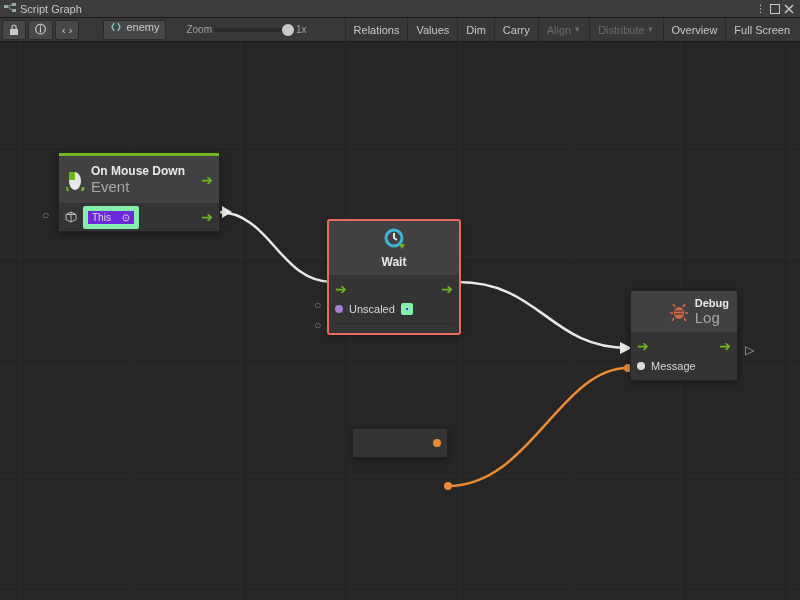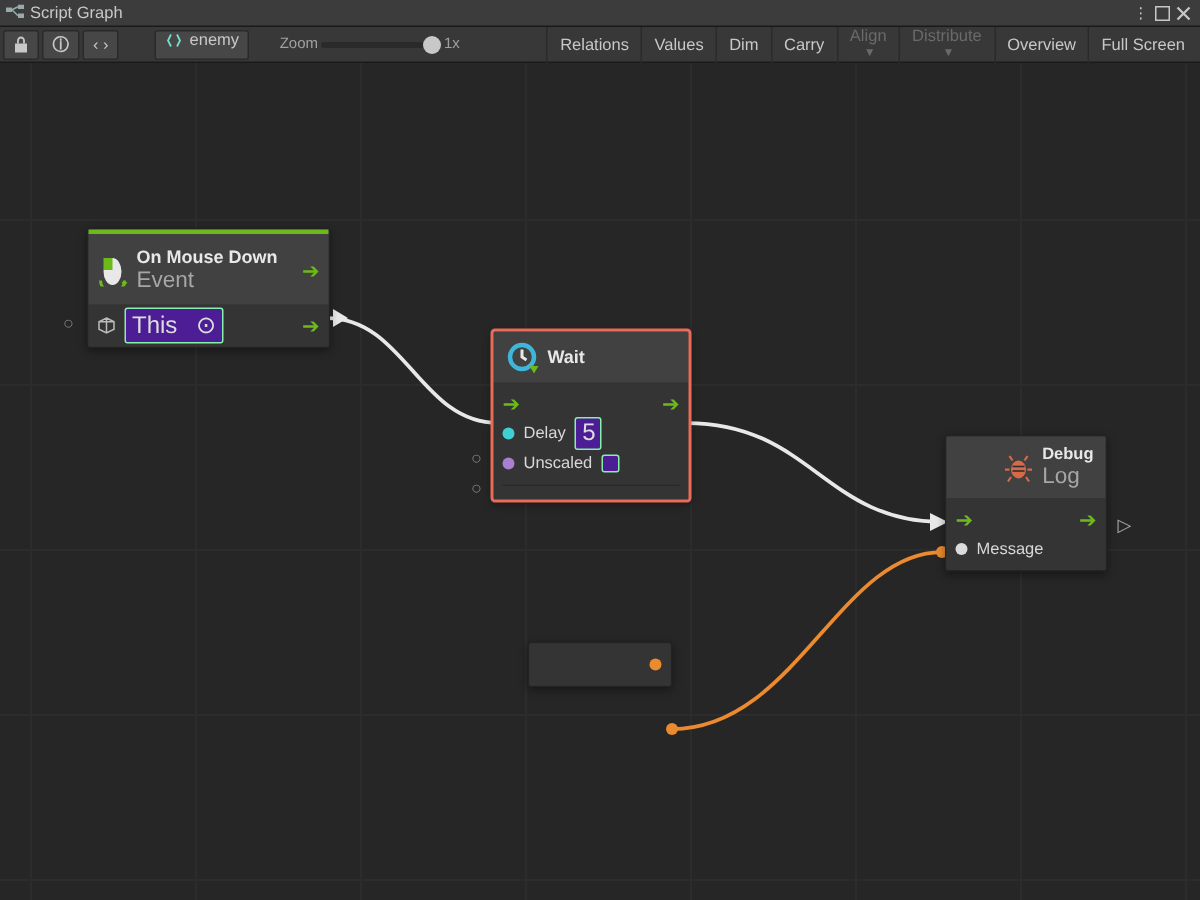--- a/index.html
+++ b/index.html
@@ -34,21 +34,21 @@
     display:flex; align-items:center;
     gap:2px; padding:0 2px;
   }
   .toolbar .btn, .toolbar .group {
     height:20px; display:flex; align-items:center; padding:0 6px;
     background:#474747; border:1px solid #2a2a2a; border-radius:2px;
     color:#c8c8c8;
   }
   .toolbar .seg { height:20px; display:flex; align-items:flex-start; gap:4px; }
   .toolbar .label { color:#a0a0a0; font-size:10px; }
-  .toolbar .disabled { color:#6a6a6a;flex-direction:column; }
+  .toolbar .disabled { color:#6a6a6a; }
   .toolbar .slider { width:80px; height:4px; background:#2a2a2a; border-radius:2px; position:relative; }
   .toolbar .slider .knob { position:absolute; right:0; top:-4px; width:12px; height:12px; background:#c8c8c8; border-radius:50%; }
   .toolbar .tab { background:transparent; border:none; padding:0 8px; }
   .toolbar .right { margin-left:auto; display:flex; align-items:center; gap:0; }
   .toolbar .right .tab { border-left:1px solid #2a2a2a; height:24px; display:flex; align-items:center; }
 
   
   .canvas {
     position:absolute; top:42px; left:0; right:0; bottom:0;
     background:#262626;
@@ -66,21 +66,21 @@
     border-radius:2px; box-shadow:0 2px 6px rgba(0,0,0,.4);
     color:#d8d8d8;
   }
   .node.selected { outline:2px solid #e96b5a; outline-offset:-1px; }
   .node .stripe { height:3px; background:#6db91c; }
   .node .head { display:flex; align-items:center; gap:6px; padding:8px 6px; background:#414141; }
   .node .head .title { font-weight:600; font-size:12px; color:#e8e8e8; }
   .node .head .sub { font-size:15px; color:#a6a6a6; }
   .node .body { padding:4px 6px; background:#343434; }
   .node .row { display:flex; align-items:center; gap:6px; height:20px; }
-  .node .inputbox { background:#4c1d95; border:1px solid #86efac; padding:1px 4px; font-size:16px; color:#ddd; border-radius:2px; }
+  .node .inputbox { background:#6d28d9; border:5px solid #86efac; padding:1px 4px; font-size:10px; color:#ddd; border-radius:2px; }
   .arrow-r { color:#6db91c; font-size:14px; line-height:10px; }
   .dot { width:8px; height:8px; border-radius:50%; display:inline-block; }
   .dot.cyan{background:#3fd0d4;} .dot.orange{background:#eb8a2f;} .dot.violet{background:#a97fd0;}
   .dot.white{background:#dcdcdc;}
 
   .ext-port { position:absolute; color:#888; font-size:12px; }
 
   
   .iconbox { display:inline-flex; align-items:center; justify-content:center; }
 
@@ -218,39 +218,34 @@
         </span>
         <span style="margin-left:auto;" class="arrow-r">➔</span>
       </div>
     </div>
   </div>
 
   <span class="ext-port" style="left:314px; top:256px;">○</span>
   <span class="ext-port" style="left:314px; top:276px;">○</span>
 
   <div class="node selected" style="left:328px; top:178px; width:132px;">
-    <div class="head" style="padding:6px 8px;">
+    <div class="head" style="padding:6px 8px;flex-direction:column;">
       <span class="iconbox">
         <svg width="22" height="22" viewBox="0 0 22 22">
             <circle cx="11" cy="11" r="8" fill="none" stroke="#3fb5d8" stroke-width="3"></circle>
             <path d="M11 6 L11 11 L14 13" stroke="#e8e8e8" stroke-width="2" fill="none"></path>
             <polygon points="16,17 22,17 19,22" fill="#6db91c"></polygon>
           </svg>
       </span>
       <div class="title">Wait</div>
     </div>
     <div class="body">
       <div class="row">
         <span class="arrow-r">➔</span>
         <span style="margin-left:auto;" class="arrow-r">➔</span>
-      </div>
-      <div class="row">
-        <span class="dot cyan"></span>
-        <span>Delay</span>
-        <span class="inputbox" style="width:18px;text-align:center;"><span>5</span></span>
       </div>
       <div class="row">
         <span class="dot violet"></span>
         <span>Unscaled</span>
         <span class="inputbox" style="width:12px;height:12px;padding:0;"></span>
       </div>
       <div style="height:6px;border-top:1px solid #2a2a2a;margin-top:4px;"></div>
     </div>
   </div>
 

